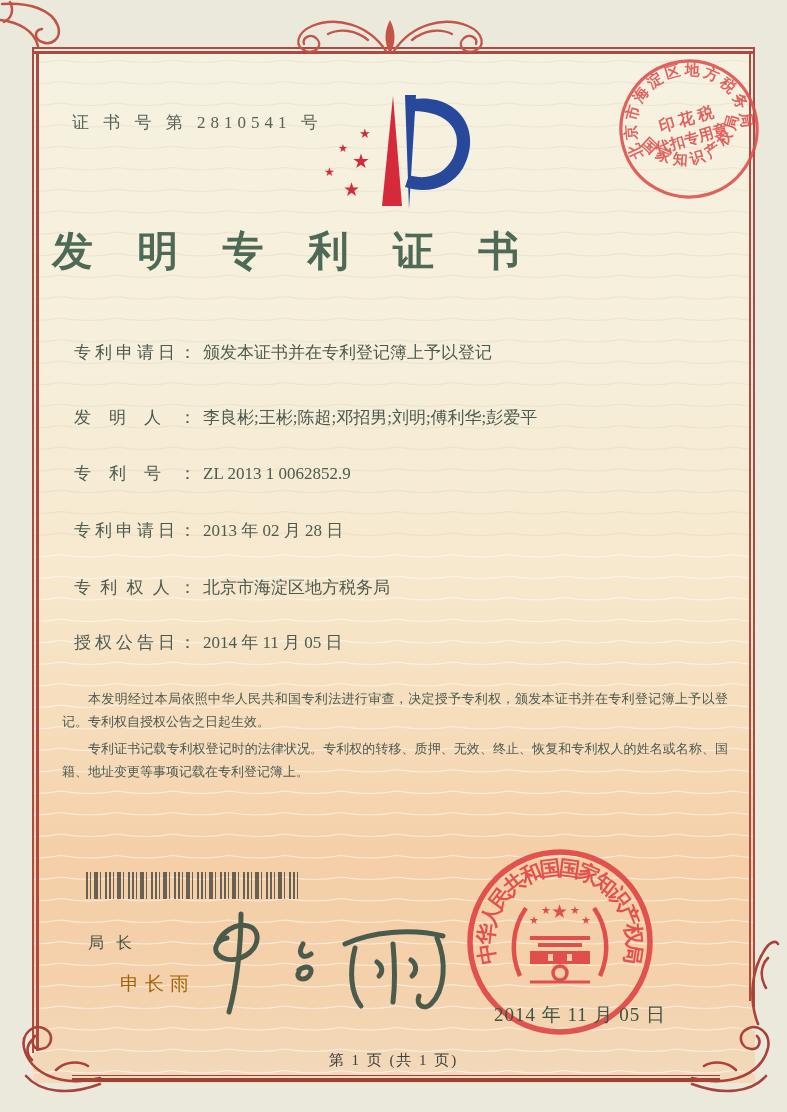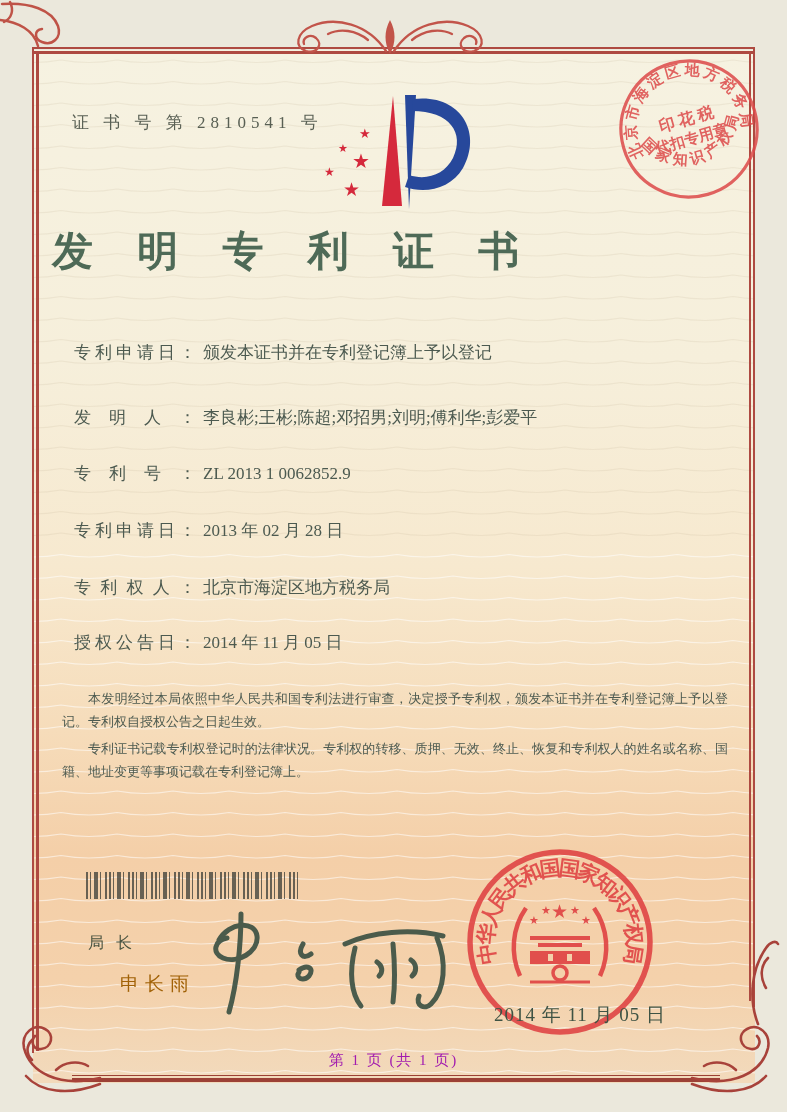--- a/index.html
+++ b/index.html
@@ -33,21 +33,21 @@
     background:repeating-linear-gradient(90deg,
       #45453d 0 2px,transparent 2px 4px,
       #45453d 4px 5px,transparent 5px 8px,
       #45453d 8px 12px,transparent 12px 14px,
       #45453d 14px 15px,transparent 15px 19px,
       #45453d 19px 21px,transparent 21px 23px);}
   #signer-title{left:88px;top:933px;font-size:16px;letter-spacing:12px;color:#48523f;}
   #signer-name{left:88px;top:971px;font-size:19px;letter-spacing:6px;color:#a16207;margin-left:32px;}
   #seal-date{left:494px;top:1002px;font-size:19px;letter-spacing:1px;color:#3e5344;z-index:9;}
   #page-footer{left:0;top:1051px;width:787px;text-align:center;font-size:15px;
-    letter-spacing:2px;color:#a21caf;}
+    letter-spacing:2px;color:#404040;}
   
   #tax-stamp{left:604px;top:44px;transform:rotate(-16deg);opacity:.86;z-index:8;}
   #issue-seal{left:465px;top:847px;opacity:.9;z-index:8;}
   svg text{font-family:"Liberation Serif","DejaVu Serif",serif;}
   .sealtxt{fill:#e04545;font-weight:bold;}
   .stamptxt{fill:#dd4b4b;font-weight:bold;}
 </style>
 </head>
 <body>
 

